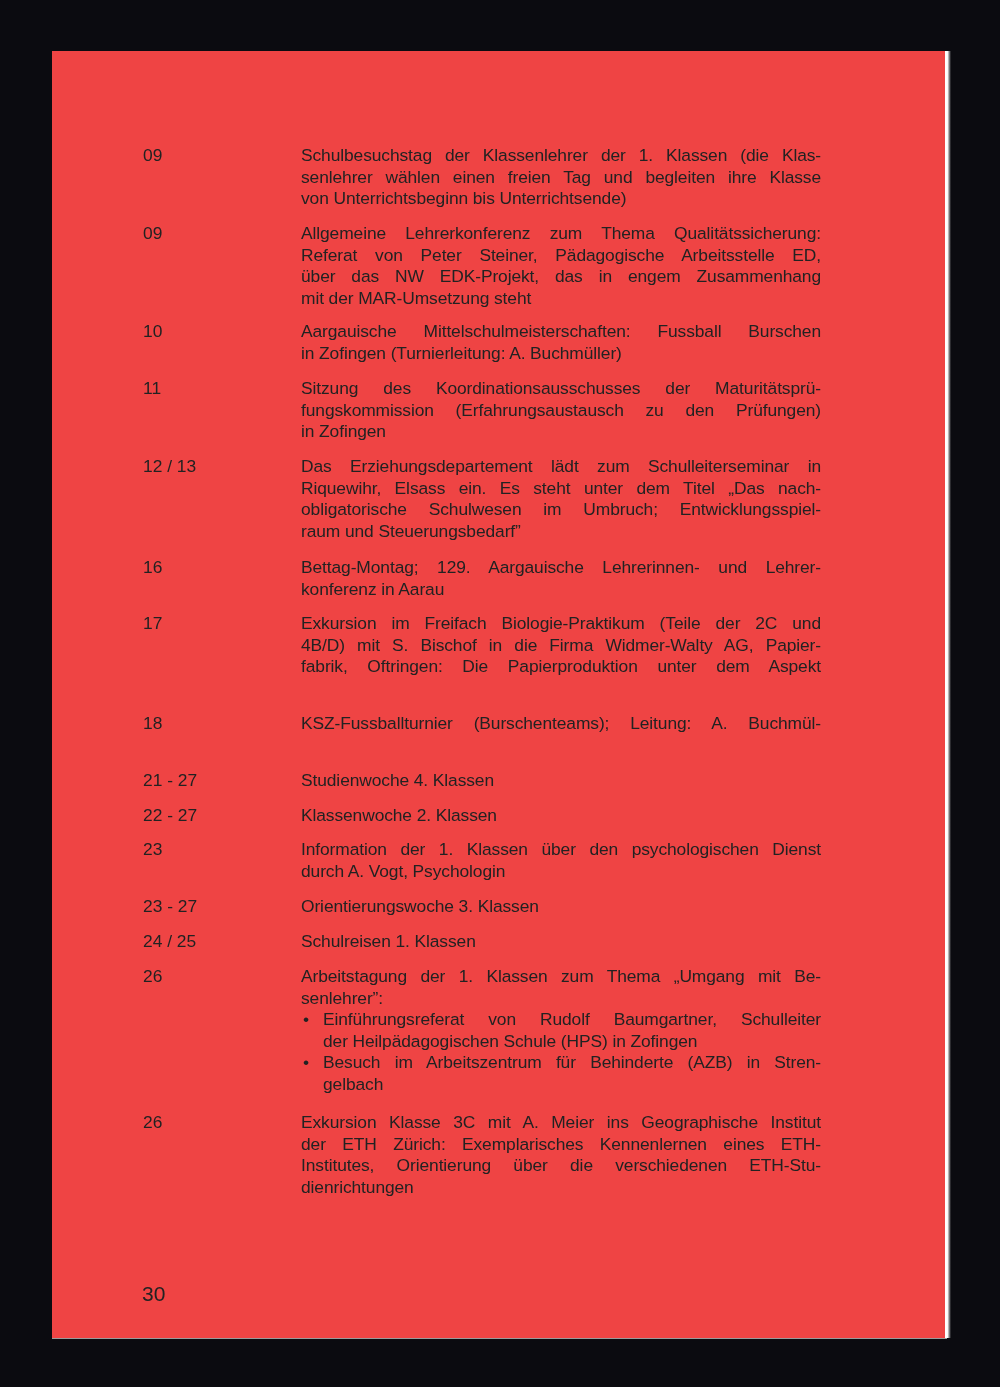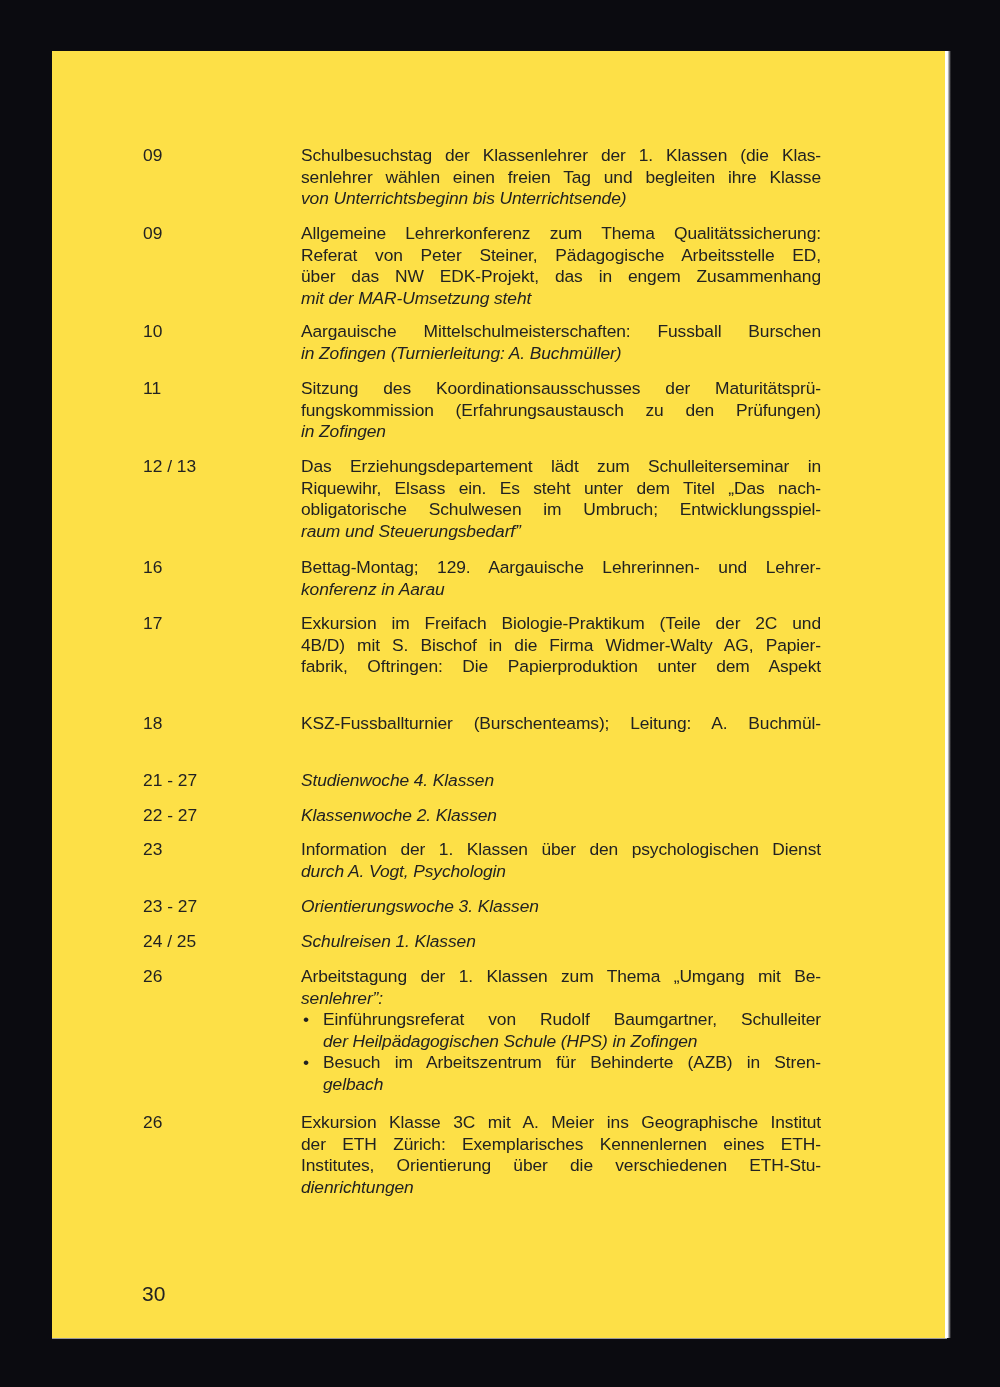--- a/index.html
+++ b/index.html
@@ -8,21 +8,21 @@
     background: #0b0b10;
     position: relative;
     overflow: hidden;
     font-family: "Liberation Sans", sans-serif;
     color: #222;
   }
   .page {
     position: absolute;
     left: 52px; top: 51px;
     width: 895px; height: 1287px;
-    background: #fde047;
+    background: #ef4444;
     box-shadow: 0 1px 0 #9a9a9a;
   }
   .page-edge {
     position: absolute;
     right: -4px; top: 0; width: 6px; height: 100%;
     background: linear-gradient(to right, #ffffff 0%, #ffffff 40%, #0b0b10 100%);
   }
   .entry {
     position: absolute;
     left: 0; width: 895px;
@@ -35,21 +35,21 @@
     white-space: nowrap;
   }
   .entry .desc {
     position: absolute;
     left: 249px; top: 0;
     width: 520px;
     text-align: justify;
     letter-spacing: -0.1px;
   }
   .desc .line { display: block; white-space: nowrap; text-align: justify; text-align-last: justify; }
-  .desc .line.last { text-align-last: left; font-style: italic; }
+  .desc .line.last { text-align-last: left; }
   .bullet-list { margin: 0; padding: 0; list-style: none; }
   .bullet-list li { position: relative; padding-left: 22px; }
   .bullet-list li .dot { position: absolute; left: 2px; top: 0; }
   .page-number {
     position: absolute;
     left: 90px; top: 1231px;
     font-size: 21px;
   }
 </style>
 </head>

